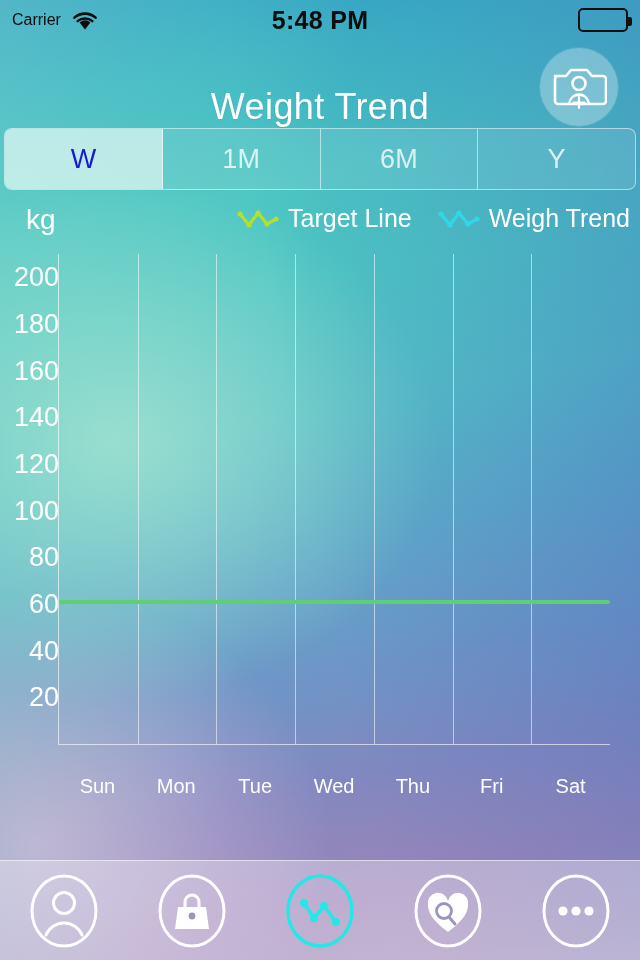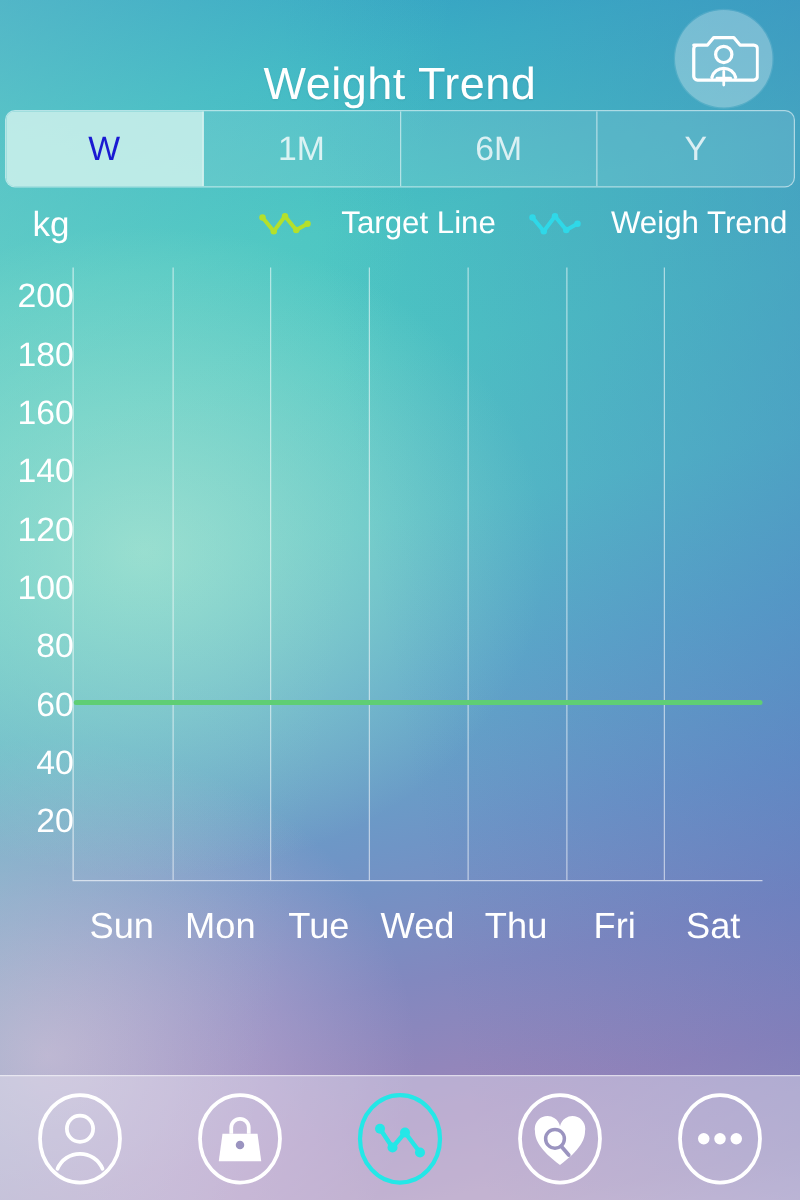--- a/index.html
+++ b/index.html
@@ -110,21 +110,21 @@
   
   .chart-wrap { position: relative; z-index: 2; height: 700px; }
   .unit-label {
     position: absolute; left: 26px; top: 14px;
     color: #ffffff; font-size: 28px;
   }
   .legend {
     position: absolute; right: 10px; top: 14px;
     display: flex; align-items: center; gap: 26px;
   }
-  .legend-item { display: flex; align-items: center; gap: 24px; }
+  .legend-item { display: flex; align-items: center; gap: 9px; }
   .legend-text { color: #ffffff; font-size: 25px; }
 
   .plot {
     position: absolute;
     left: 58px; top: 64px; right: 30px; bottom: 145px;
     border-left: 1px solid rgba(255,255,255,0.62);
     border-bottom: 1px solid rgba(255,255,255,0.62);
   }
   .vgrid {
     position: absolute; top: 0; bottom: 0; width: 1px;
@@ -139,40 +139,56 @@
     transform: translateY(-50%);
     color: #ffffff; font-size: 27px;
     white-space: nowrap;
   }
   .xlabels {
     position: absolute; left: 58px; right: 30px; bottom: 92px;
     display: flex;
   }
   .xlabel {
     flex: 1; text-align: center;
-    color: #ffffff; font-size: 29px;
+    color: #ffffff; font-size: 20px;
   }
 
   
   .tabbar {
     position: absolute; z-index: 3; left: 0; right: 0; bottom: 0;
     height: 100px;
     background: rgba(236,232,244,0.42);
     border-top: 1px solid rgba(255,255,255,0.55);
     display: flex; align-items: center;
   }
   .tab {
     flex: 1; display: flex; align-items: center; justify-content: center;
   }
 </style>
 </head>
 <body>
 
 <div id="app">
 
+  <div class="statusbar">
+    <span>Carrier</span>
+    <span class="sb-wifi">
+      <svg width="28" height="21" viewBox="0 0 28 21">
+        <path d="M14 19.5 L8.6 12.4 a8.8 8.8 0 0 1 10.8 0 Z" fill="#0d0d0d"></path>
+        <path d="M3.4 7.6 a16 16 0 0 1 21.2 0" stroke="#0d0d0d" stroke-width="2.6" fill="none" stroke-linecap="round"></path>
+        <path d="M6.6 11.2 a11.4 11.4 0 0 1 14.8 0" stroke="#0d0d0d" stroke-width="2.4" fill="none" stroke-linecap="round"></path>
+      </svg>
+    </span>
+    <span class="sb-time">5:48 PM</span>
+    <span class="sb-right">
+      <span class="battery">
+        <span class="battery-fill"></span>
+      </span>
+    </span>
+  </div>
 
   <div class="navbar">
     <span class="nav-title">Weight Trend</span>
     <div class="avatar-btn">
       <svg width="56" height="48" viewBox="0 0 56 48">
         <path d="M4 13 h11 l5 -6 h16 l5 6 h11 a3 3 0 0 1 3 3 v22 a3 3 0 0 1 -3 3 h-45 a3 3 0 0 1 -3 -3 v-22 a3 3 0 0 1 3 -3 z" fill="none" stroke="#ffffff" stroke-width="2.6" stroke-linejoin="round"></path>
         <circle cx="28" cy="20.5" r="6.5" fill="none" stroke="#ffffff" stroke-width="2.6"></circle>
         <path d="M18.5 39 a9.8 9.8 0 0 1 19 0" fill="none" stroke="#ffffff" stroke-width="2.6" stroke-linecap="round"></path>
         <path d="M28 34 v11 M22.5 39.5 h11" stroke="#ffffff" stroke-width="2.2" stroke-linecap="round"></path>
       </svg>

